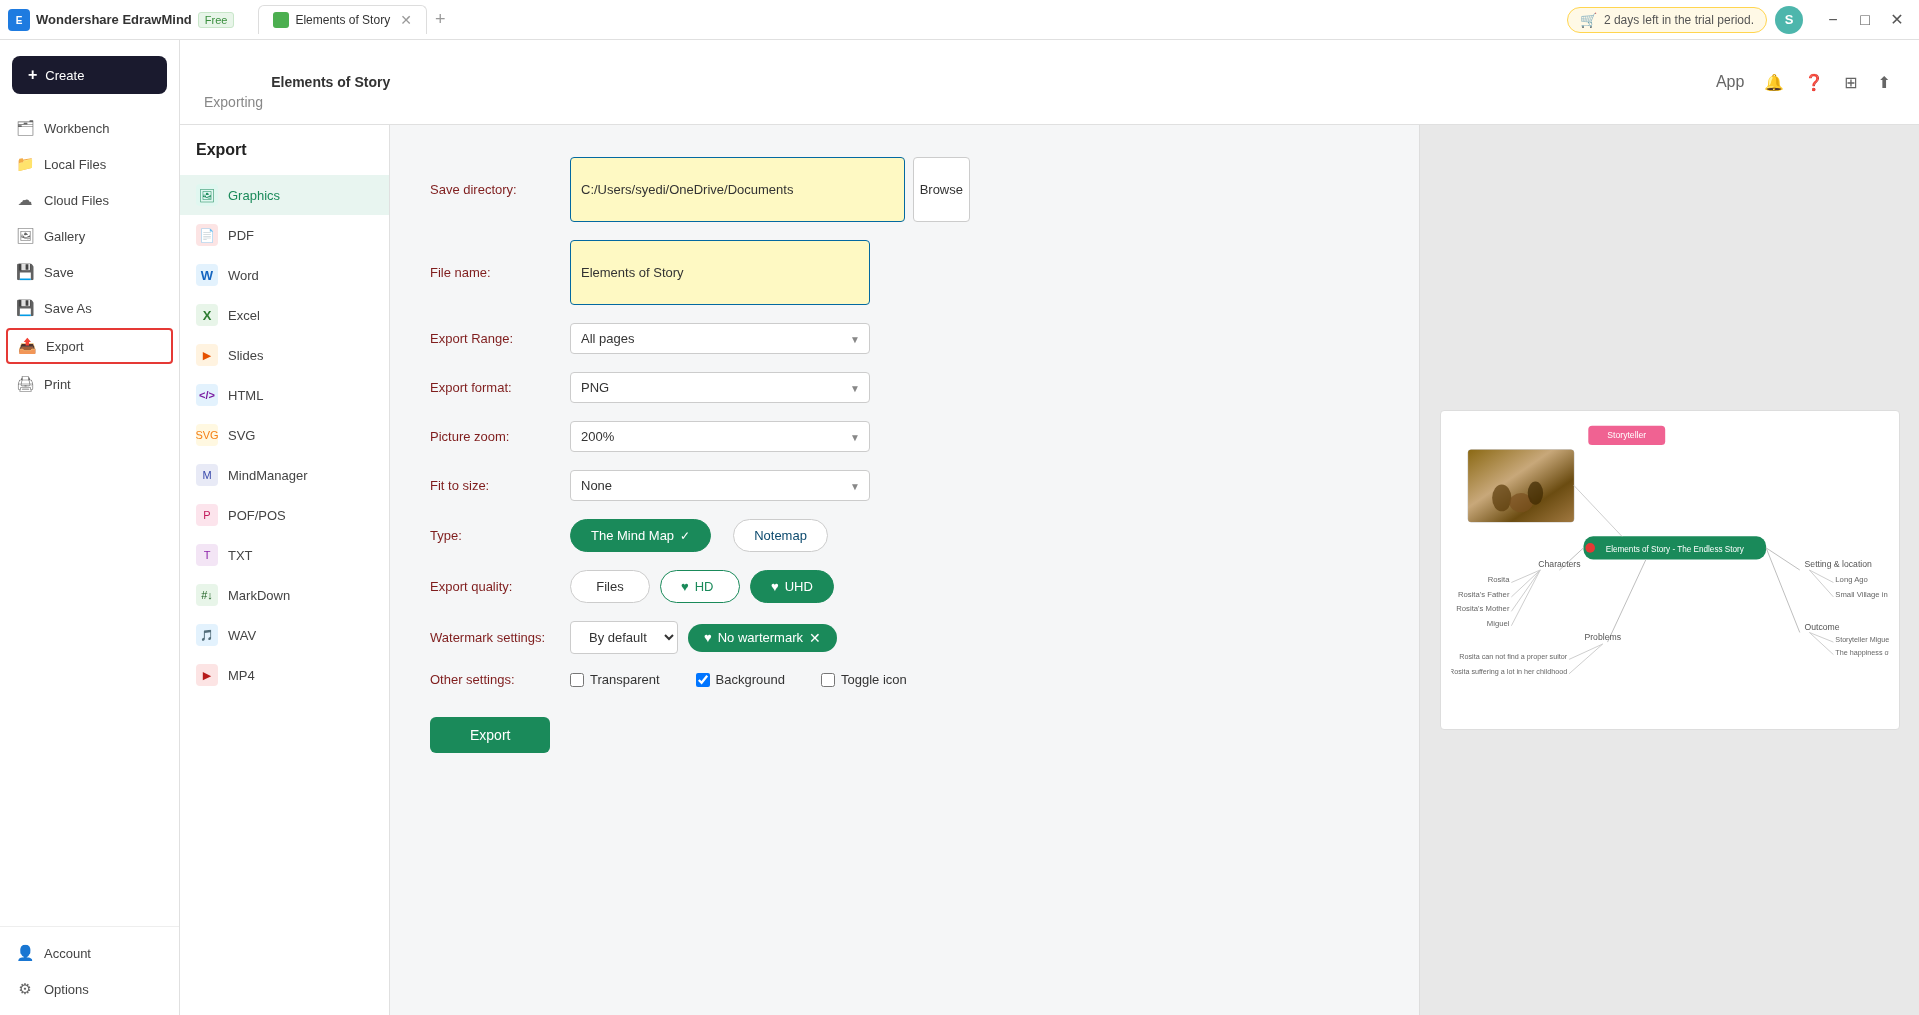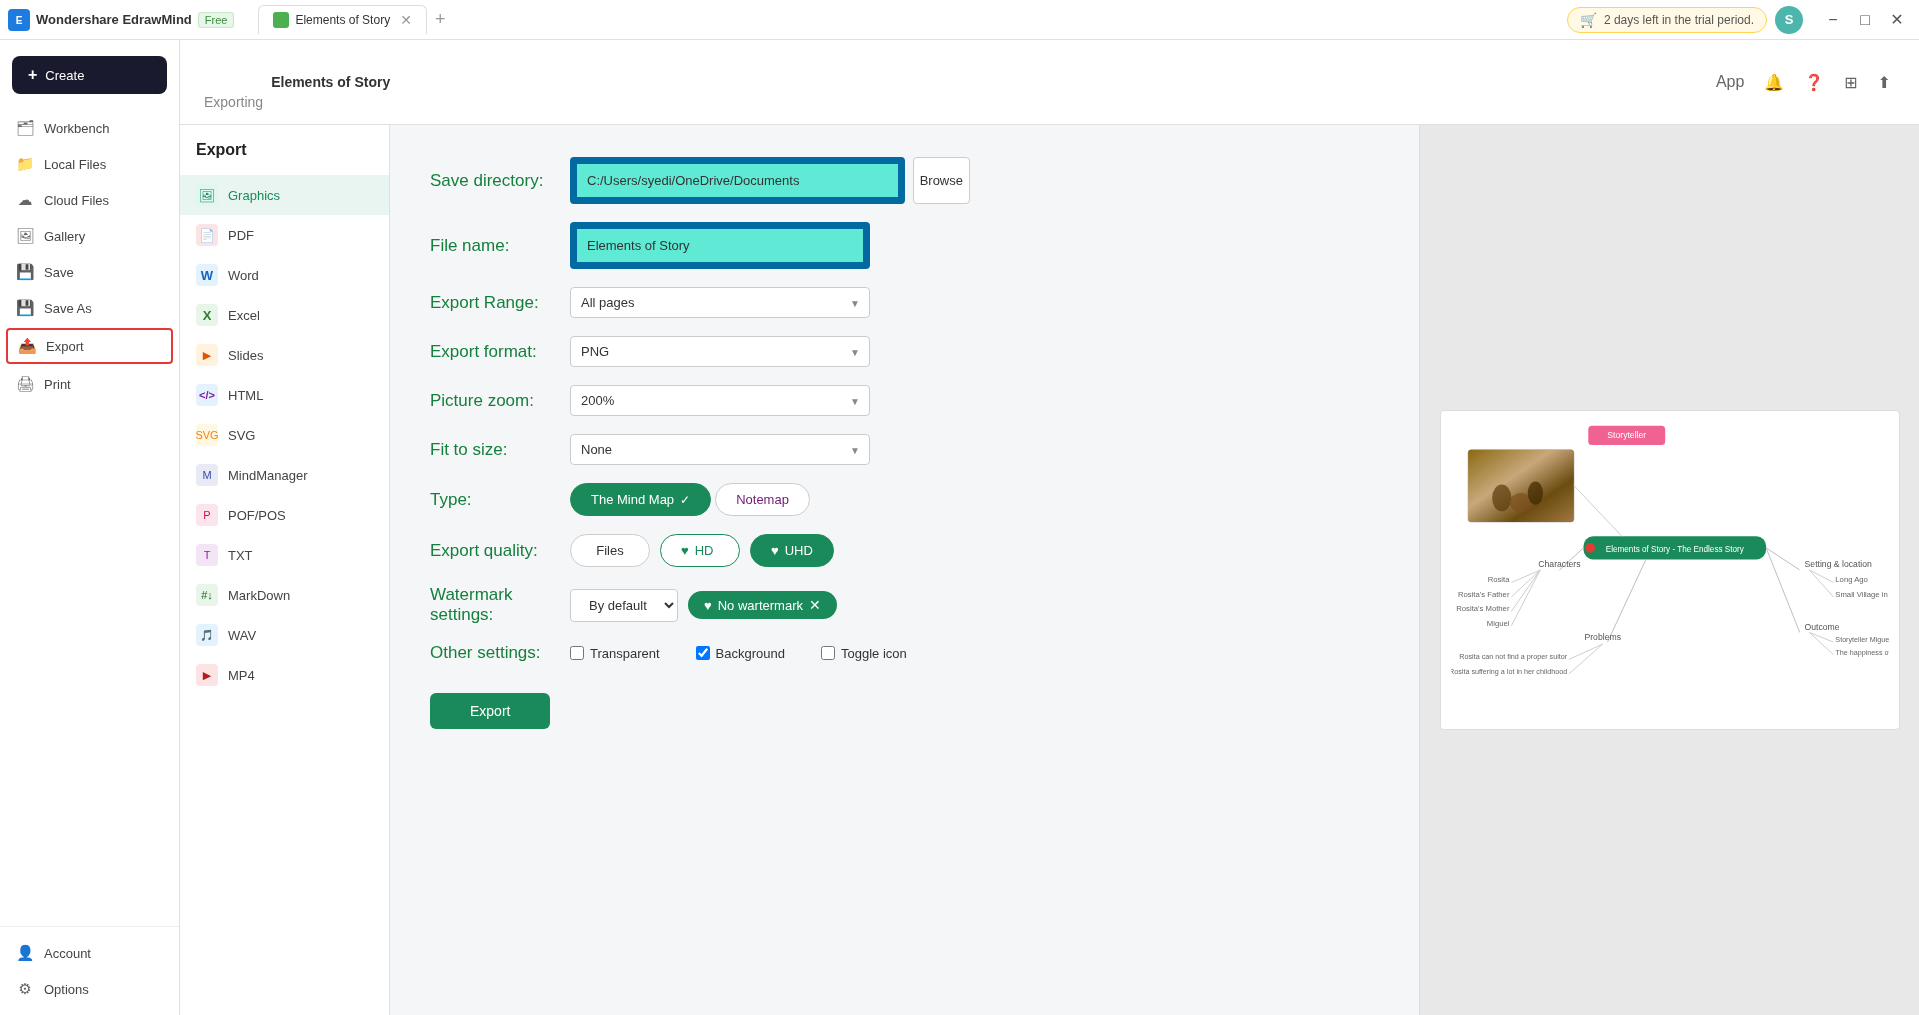--- a/index.html
+++ b/index.html
@@ -67,32 +67,32 @@
     .icon-mindmanager { background: #e8eaf6; color: #3949ab; }
     .icon-pof { background: #fce4ec; color: #c2185b; }
     .icon-txt { background: #f3e5f5; color: #8e24aa; }
     .icon-markdown { background: #e8f5e9; color: #1b5e20; }
     .icon-wav { background: #e3f2fd; color: #0d47a1; }
     .icon-mp4 { background: #fce4e4; color: #b71c1c; }
 
     
     .export-form { flex: 1; padding: 32px 40px; background: #f5f6f7; overflow-y: auto; }
     .form-row { display: flex; align-items: center; margin-bottom: 18px; }
-    .form-label { width: 140px; color: #15803d; font-size: 17px; flex-shrink: 0; }
+    .form-label { width: 140px; color: #7f1d1d; font-size: 13px; flex-shrink: 0; }
     .form-control { flex: 1; max-width: 300px; }
-    .form-input { width: 100%; padding: 9px 10px; border: 7px solid #0369a1; border-radius: 4px; font-size: 13px; background: #5eead4; color: #333; }
+    .form-input { width: 100%; padding: 24px 10px; border: 1px solid #0369a1; border-radius: 4px; font-size: 13px; background: #fef9c3; color: #333; }
     .input-with-btn { display: flex; gap: 8px; }
     .browse-btn { padding: 7px 6px; background: #fff; border: 1px solid #ccc; border-radius: 4px; cursor: pointer; font-size: 13px; color: #333; }
     .form-select { width: 100%; padding: 7px 10px; border: 1px solid #ccc; border-radius: 4px; font-size: 13px; background: #fff; color: #333; appearance: none; cursor: pointer; }
     .select-wrapper { position: relative; }
     .select-wrapper::after { content: '▼'; position: absolute; right: 10px; top: 50%; transform: translateY(-50%); font-size: 10px; color: #888; pointer-events: none; }
 
     
-    .type-buttons { display: flex; gap: 4px; }
-    .type-btn { padding: 8px 20px; border: 1px solid #ccc; border-radius: 20px; cursor: pointer; font-size: 13px; background: #fff; color: #701a75; }
+    .type-buttons { display: flex; gap: 22px; }
+    .type-btn { padding: 8px 20px; border: 1px solid #ccc; border-radius: 20px; cursor: pointer; font-size: 13px; background: #fff; color: #0c4a6e; }
     .type-btn.active { background: #1a8a5a; color: #fff; border-color: #1a8a5a; display: flex; align-items: center; gap: 6px; }
     .type-btn.active::after { content: '✓'; font-size: 12px; }
 
     
     .quality-buttons { display: flex; gap: 10px; }
     .quality-btn { padding: 8px 20px; border: 1px solid #ccc; border-radius: 20px; cursor: pointer; font-size: 13px; background: #fff; color: #333; min-width: 80px; text-align: center; }
     .quality-btn.active-green { border-color: #1a8a5a; color: #1a8a5a; display: flex; align-items: center; gap: 6px; }
     .quality-btn.active-green .heart { color: #1a8a5a; }
     .quality-btn.active-dark { background: #1a8a5a; color: #fff; border-color: #1a8a5a; display: flex; align-items: center; gap: 6px; }
 

